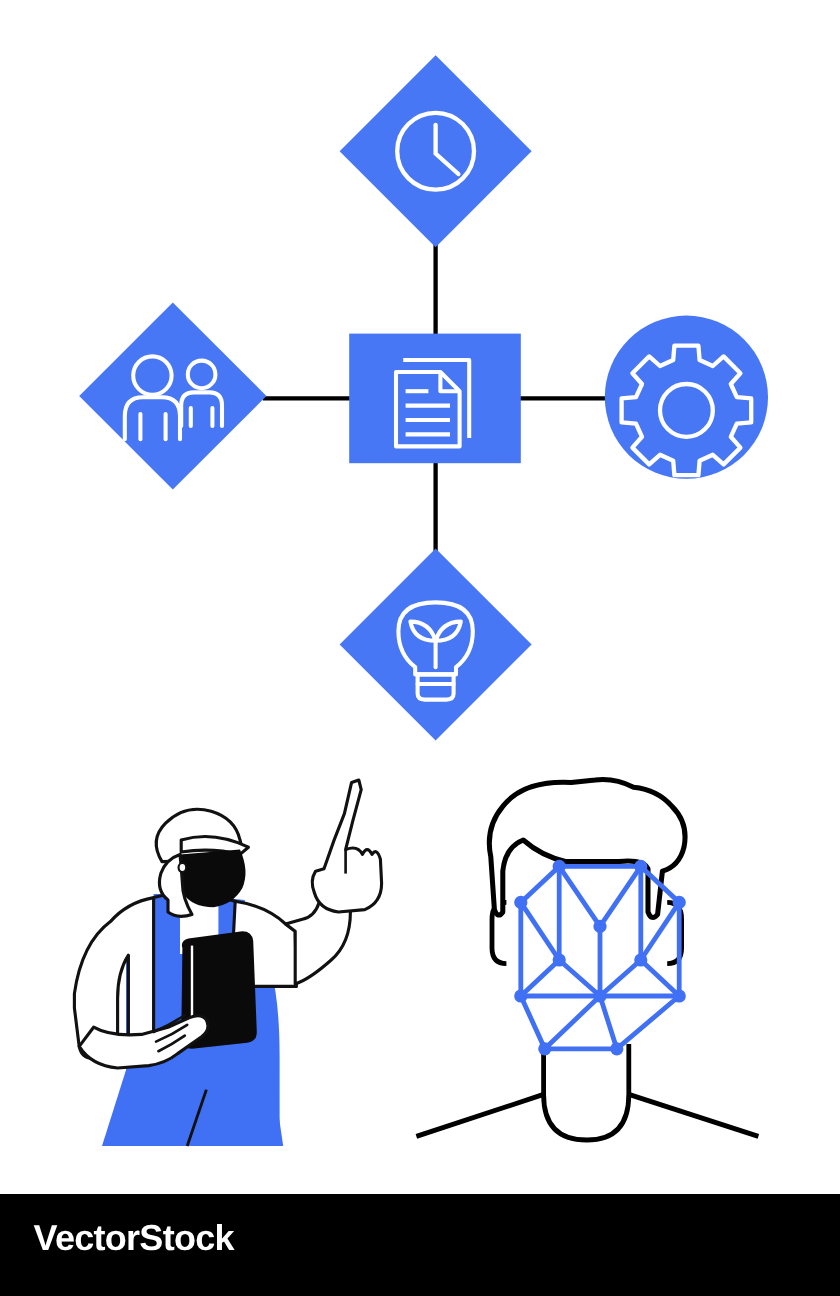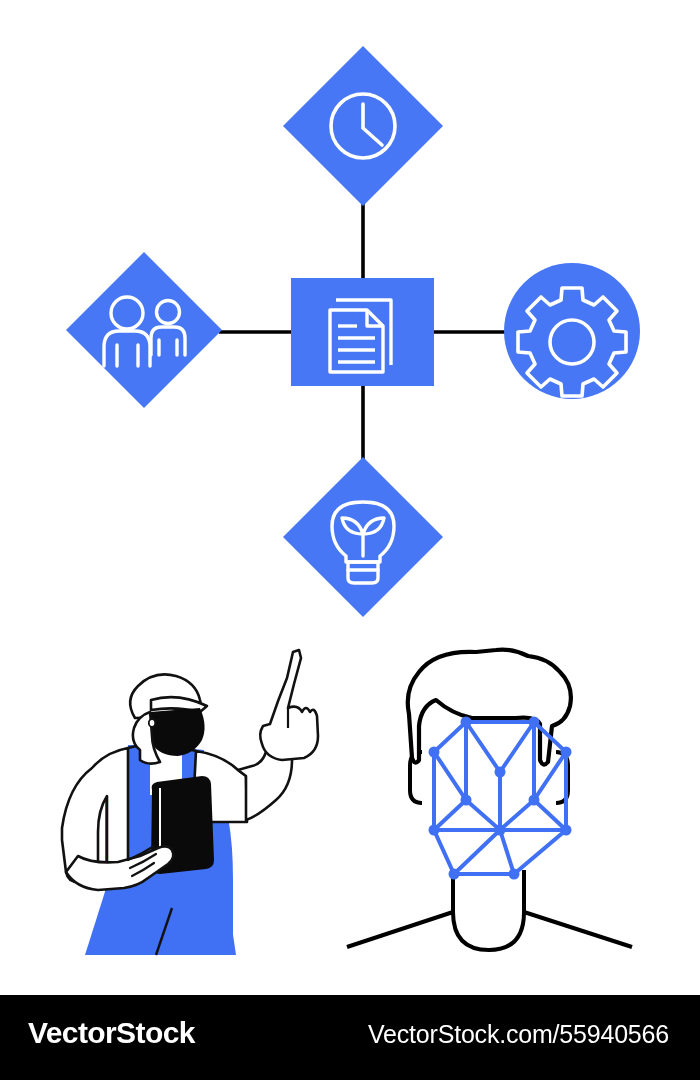--- a/index.html
+++ b/index.html
@@ -245,15 +245,14 @@
         <circle cx="566" cy="830" r="5.5"></circle>
         <circle cx="500" cy="830" r="5.5"></circle>
         <circle cx="454" cy="874" r="5.5"></circle>
         <circle cx="514" cy="874" r="5.5"></circle>
       </g>
     </g>
   </svg>
 
   <div id="footer-bar"></div>
   <div id="brand-wordmark">VectorStock</div>
-  <div id="brand-url">VectorStock.com/55940566</div>
 
 </div>
 
 </body></html>

